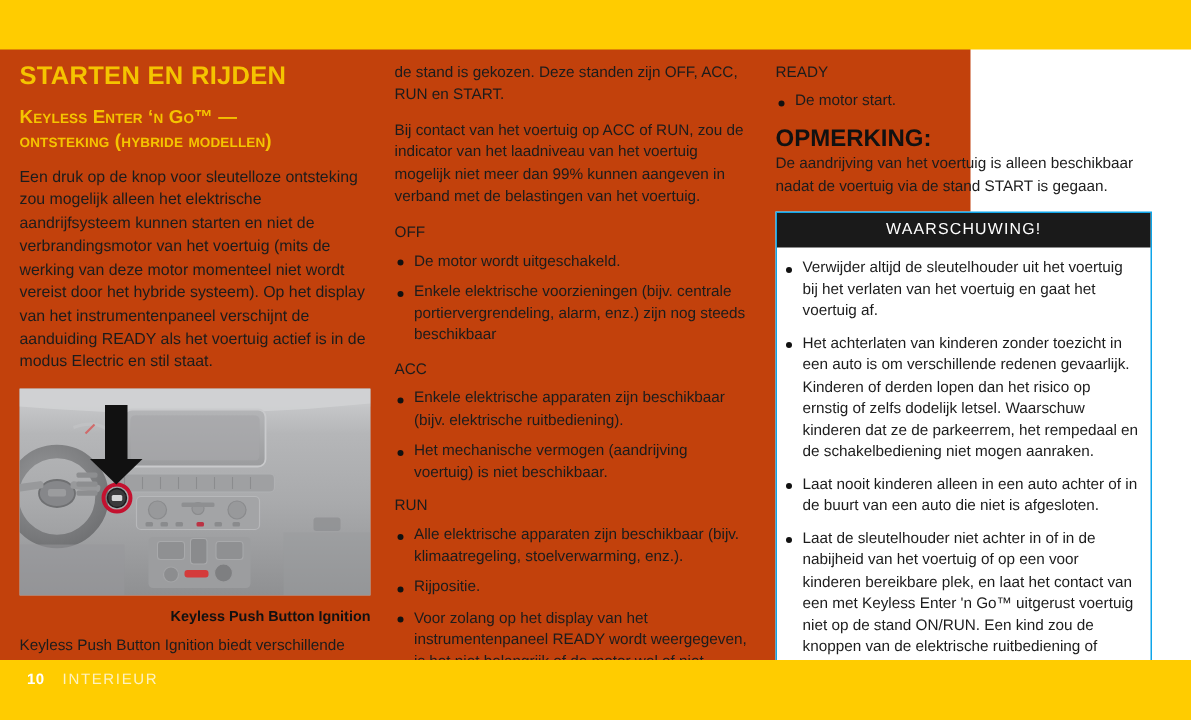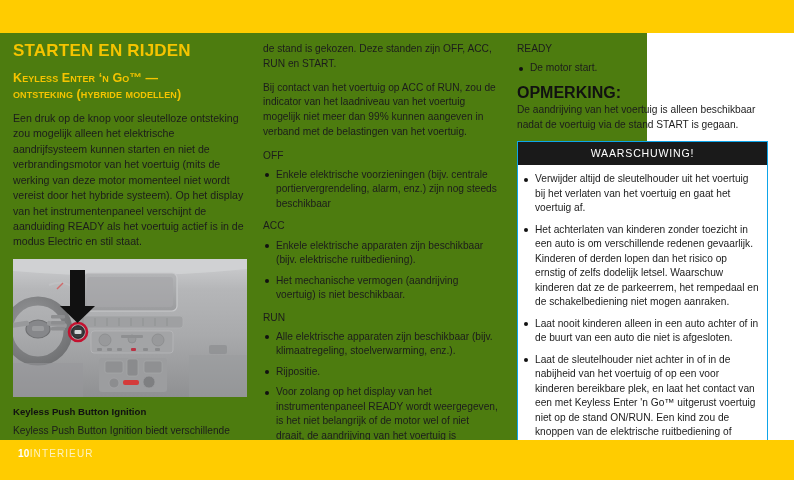--- a/index.html
+++ b/index.html
@@ -12,21 +12,21 @@
     background: #ffffff;
     font-family: "DejaVu Sans", sans-serif;
     overflow: hidden;
     position: relative;
   }
   .page {
     position: absolute;
     left: 0; top: 0;
     width: 647px;
     height: 480px;
-    background: #4d7c0f;
+    background: #c2410c;
     text-decoration: underline;
   }
   .band-top {
     position: absolute;
     left: 0; top: 0;
     width: 794px;
     height: 33px;
     background: #FFCC00;
   }
   .band-bottom {
@@ -35,21 +35,21 @@
     width: 794px;
     height: 40px;
     background: #FFCC00;
   }
   .footer-inner {
     position: absolute;
     left: 18px;
     top: 448px;
     display: flex;
     align-items: flex-end;
-    gap: 0;
+    gap: 12px;
   }
   .footer-page {
     font-family: "Liberation Sans", sans-serif;
     font-weight: bold;
     font-size: 10px;
     color: #ffffff;
     letter-spacing: .3px;
   }
   .footer-sec {
     font-family: "Liberation Sans", sans-serif;
@@ -137,21 +137,21 @@
     position: relative;
     width: 234px;
     height: 138px;
     margin: 6px 0 0 0;
     overflow: hidden;
     background: #b9babc;
   }
   .photo-svg { display: block; width: 234px; height: 138px; }
   .caption {
     margin: 9px 0 7px 0;
-    text-align: left;
+    text-align: right;
     font-family: "Liberation Sans", sans-serif;
     font-size: 9.6px;
     font-weight: bold;
     color: #111111;
   }
 
   
   .warn-note-label {
     font-family: "Liberation Sans", sans-serif;
     font-size: 16px;
@@ -299,20 +299,21 @@
     <p class="body">Keyless Push Button Ignition biedt verschillende standen, die worden aangeduid door een label en door een lampje dat gaat branden wanneer</p>
   </div>
 
   <div class="col col2">
 
     <p class="body">de stand is gekozen. Deze standen zijn OFF, ACC, RUN en START.</p>
     <p class="body">Bij contact van het voertuig op ACC of RUN, zou de indicator van het laadniveau van het voertuig mogelijk niet meer dan 99% kunnen aangeven in verband met de belastingen van het voertuig.</p>
 
     <div class="mode-head">OFF</div>
     <ul class="bullets">
+      <li>De motor wordt uitgeschakeld.</li>
       <li>Enkele elektrische voorzieningen (bijv. centrale portiervergrendeling, alarm, enz.) zijn nog steeds beschikbaar</li>
     </ul>
 
     <div class="mode-head">ACC</div>
     <ul class="bullets">
       <li>Enkele elektrische apparaten zijn beschikbaar (bijv. elektrische ruitbediening).</li>
       <li>Het mechanische vermogen (aandrijving voertuig) is niet beschikbaar.</li>
     </ul>
 
     <div class="mode-head">RUN</div>

